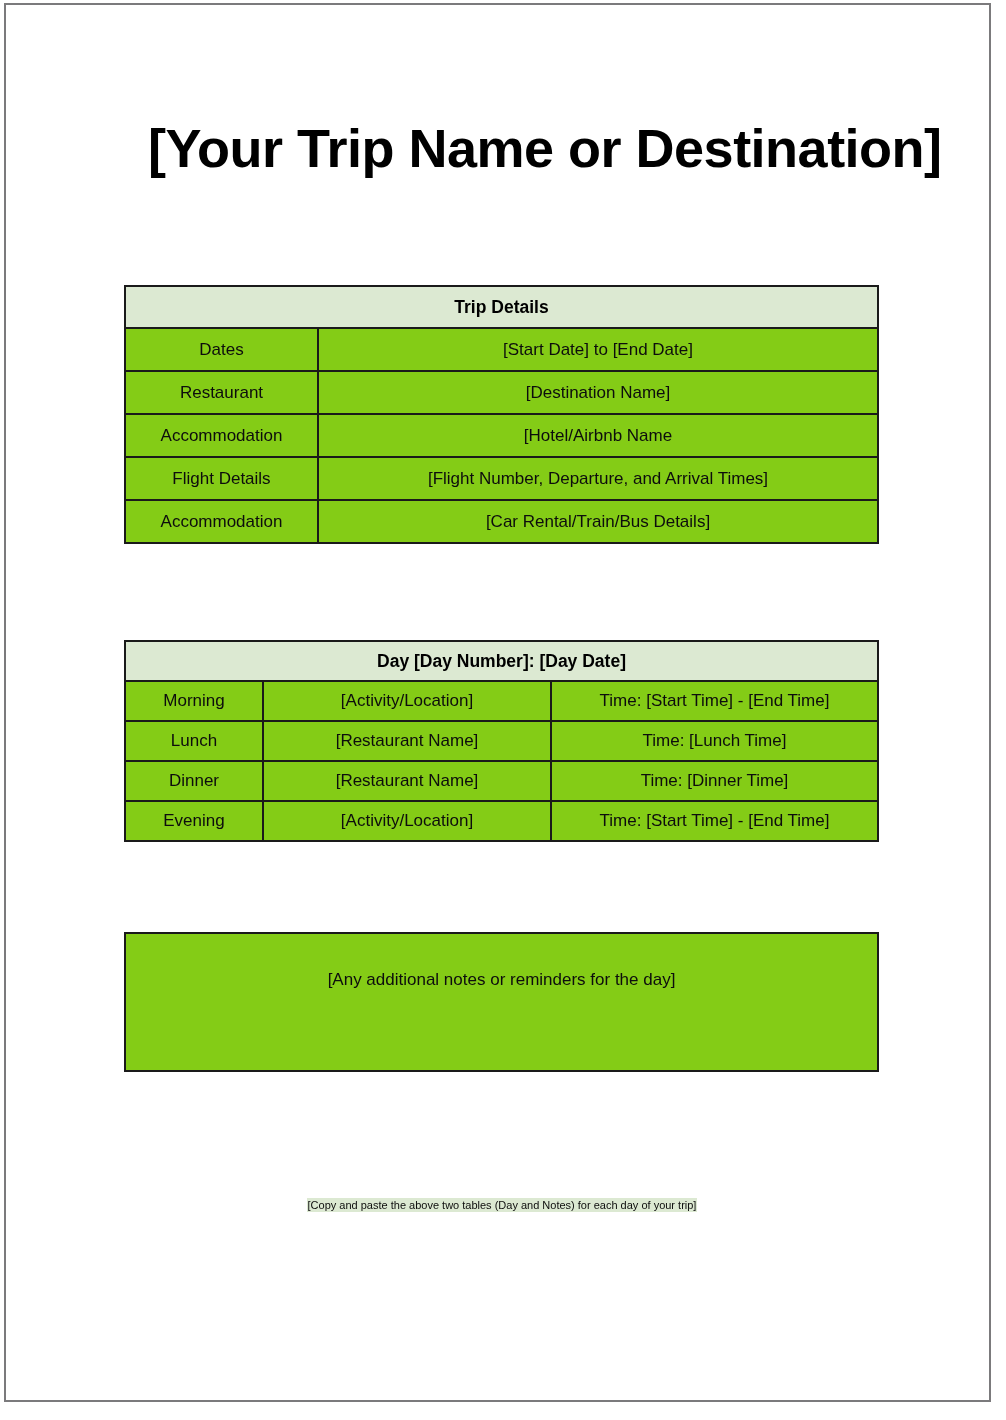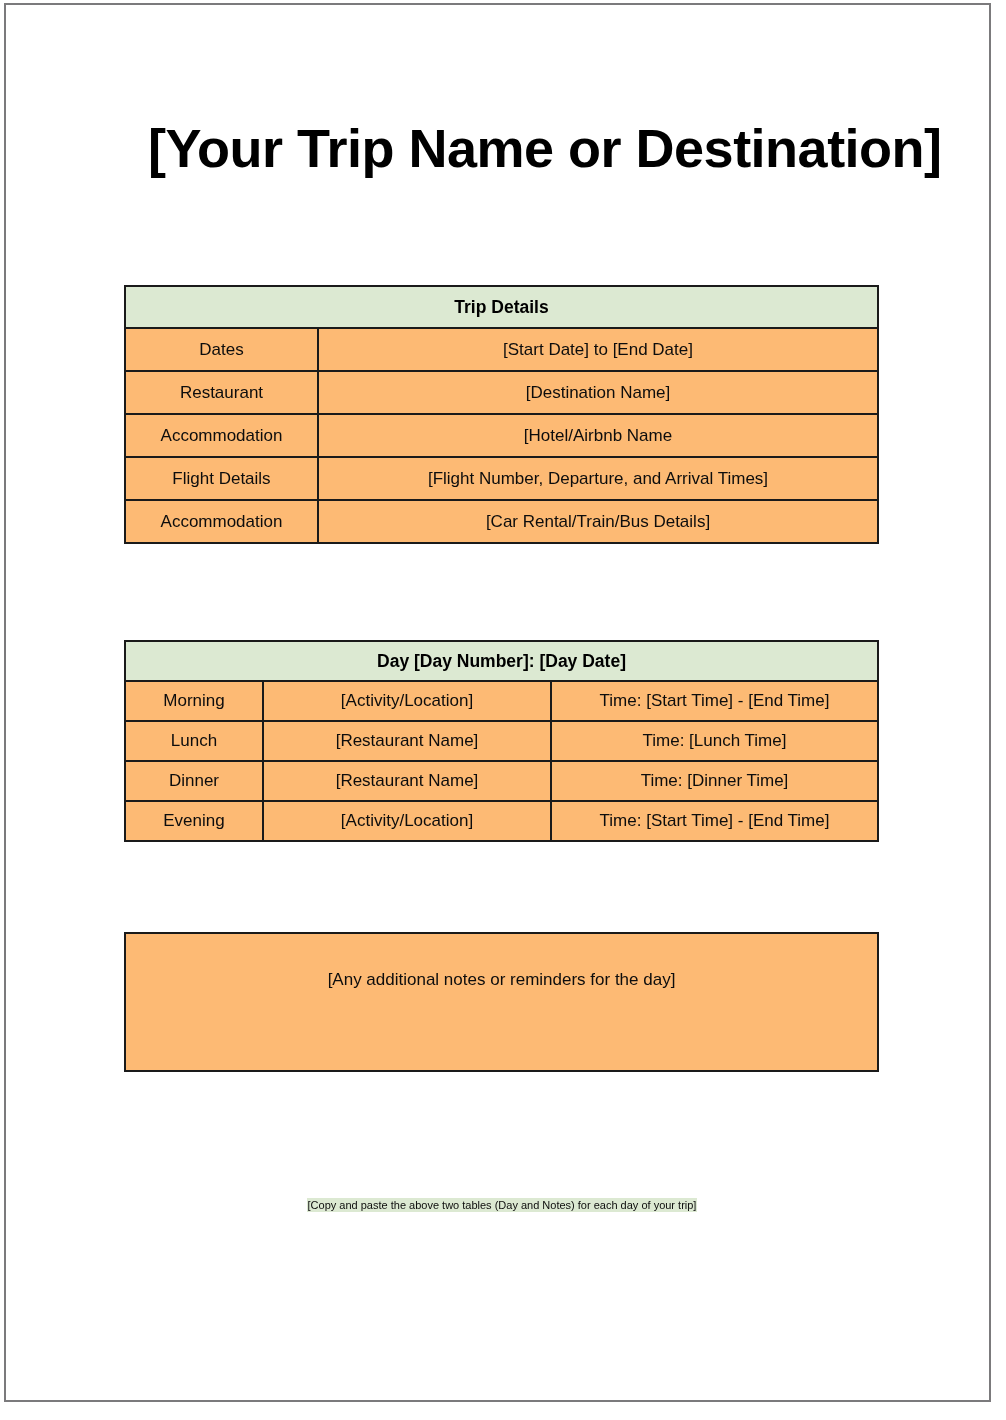--- a/index.html
+++ b/index.html
@@ -46,21 +46,21 @@
     color: #000000;
     font-family: "Liberation Sans", sans-serif;
     white-space: nowrap;
     margin-left: 24px;
   }
 
   table.doc-table {
     position: absolute;
     border-collapse: collapse;
     table-layout: fixed;
-    background: #fdba74;
+    background: #84cc16;
   }
   table.doc-table td,
   table.doc-table th {
     border: 2px solid #1a1a1a;
     padding: 0 6px;
     font-size: 17px;
     font-weight: normal;
     color: #0d0d0d;
     text-align: center;
     vertical-align: middle;

